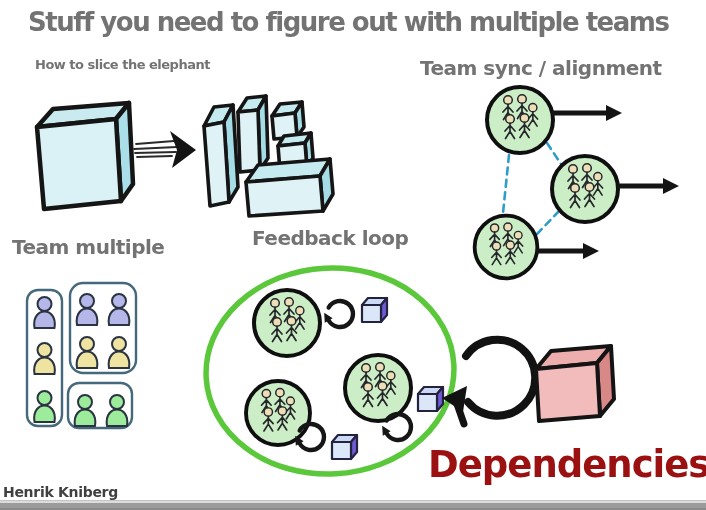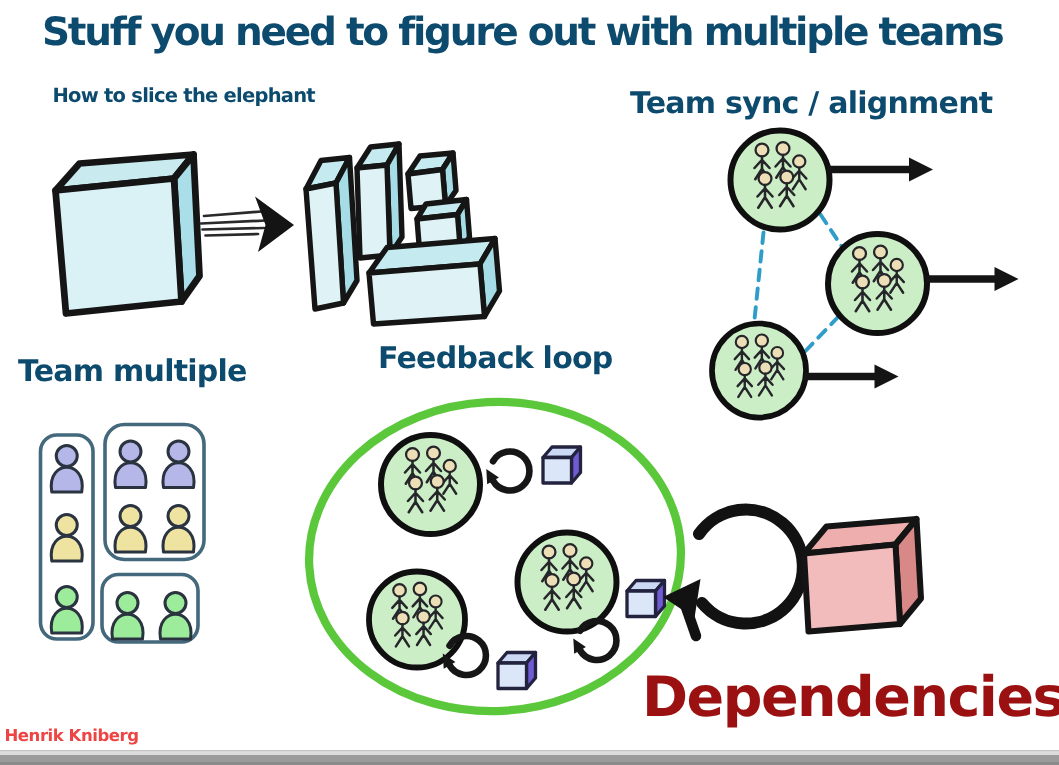--- a/index.html
+++ b/index.html
@@ -2,28 +2,28 @@
 <html><head>
 <meta charset="utf-8">
 <style>
   html,body{margin:0;padding:0;}
   body{
     width:706px;height:510px;position:relative;overflow:hidden;
     background:#ffffff;
     font-family:"DejaVu Sans","Liberation Sans",sans-serif;
   }
   .abs{position:absolute;}
-  .hand{font-weight:700;color:#0c4a6e;line-height:1;white-space:nowrap;}
+  .hand{font-weight:700;color:#737373;line-height:1;white-space:nowrap;}
   #title{left:28px;top:9px;font-size:26px;letter-spacing:-1.5px;}
   #h-slice{left:35px;top:58px;font-size:13px;letter-spacing:-0.5px;}
   #h-sync{left:420px;top:58px;font-size:20px;letter-spacing:-0.5px;}
   #h-structure{left:12px;top:237px;font-size:20px;letter-spacing:-0.5px;}
   #h-feedback{left:252px;top:228px;font-size:20px;letter-spacing:-0.5px;}
   #dependencies{left:428px;top:446px;font-size:37px;letter-spacing:-1px;color:#9b1111;}
-  #signature{left:3px;top:485px;font-size:11px;color:#ef4444;letter-spacing:-0.3px;}
+  #signature{left:3px;top:485px;font-size:14px;color:#404040;letter-spacing:-0.3px;}
   #bottom-bar{left:0;bottom:0;width:706px;height:9px;
     background:linear-gradient(to bottom,#dcdcdc 0 2px,#9b9b9b 2px 7px,#8a8a8a 7px 9px);
     border-top:1px solid #c4c4c4;}
   svg{position:absolute;left:0;top:0;}
 </style>
 </head>
 <body>
 
 <svg width="706" height="510" viewBox="0 0 706 510">
   <defs>

